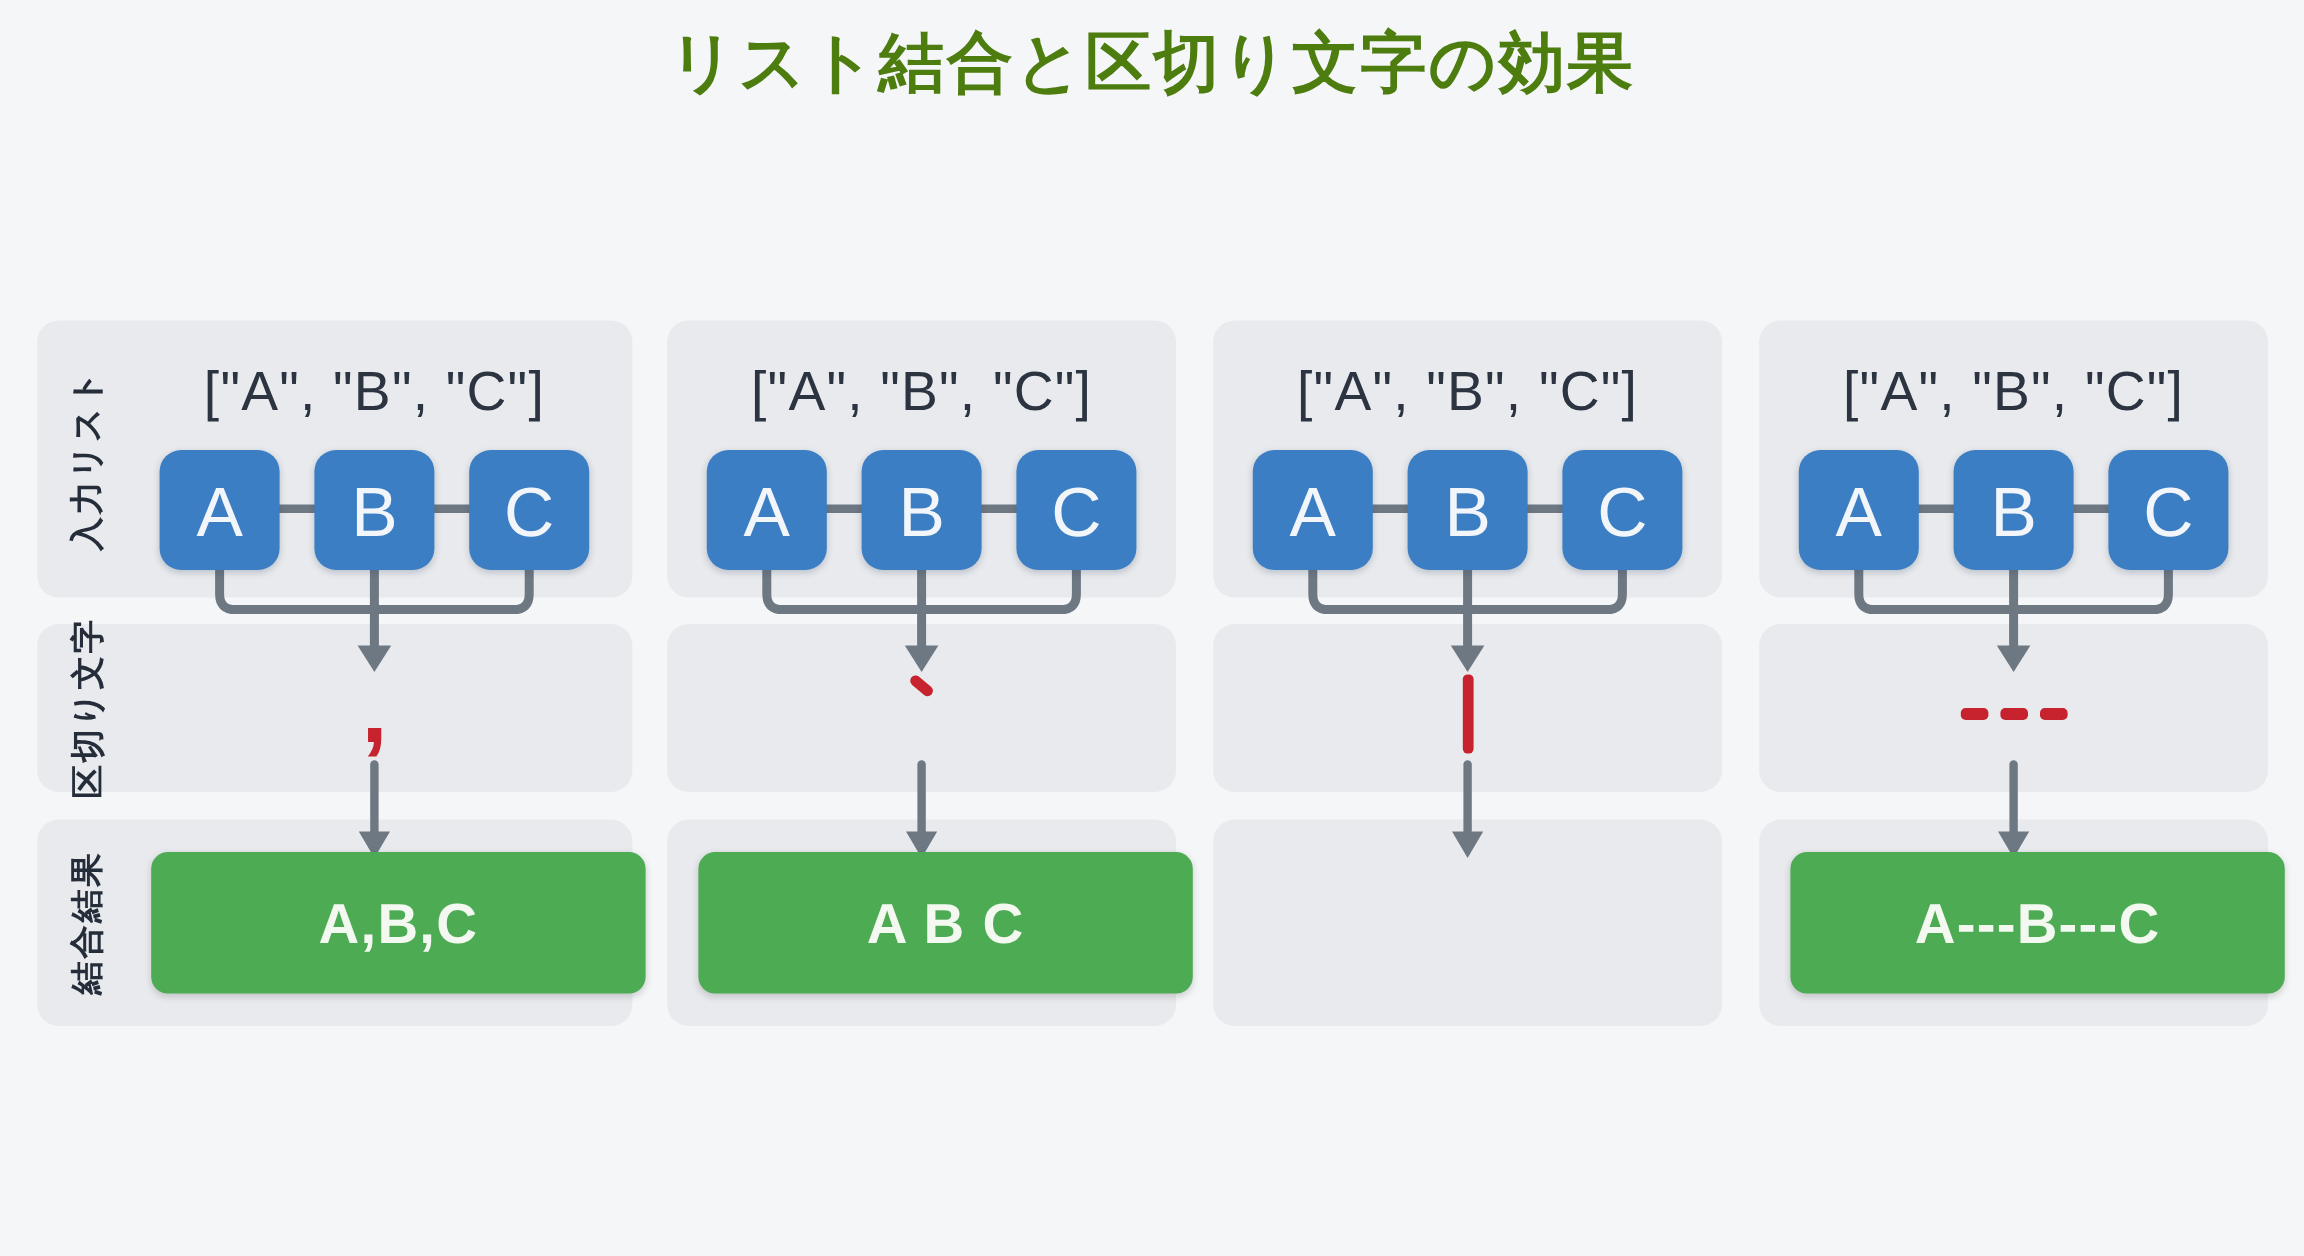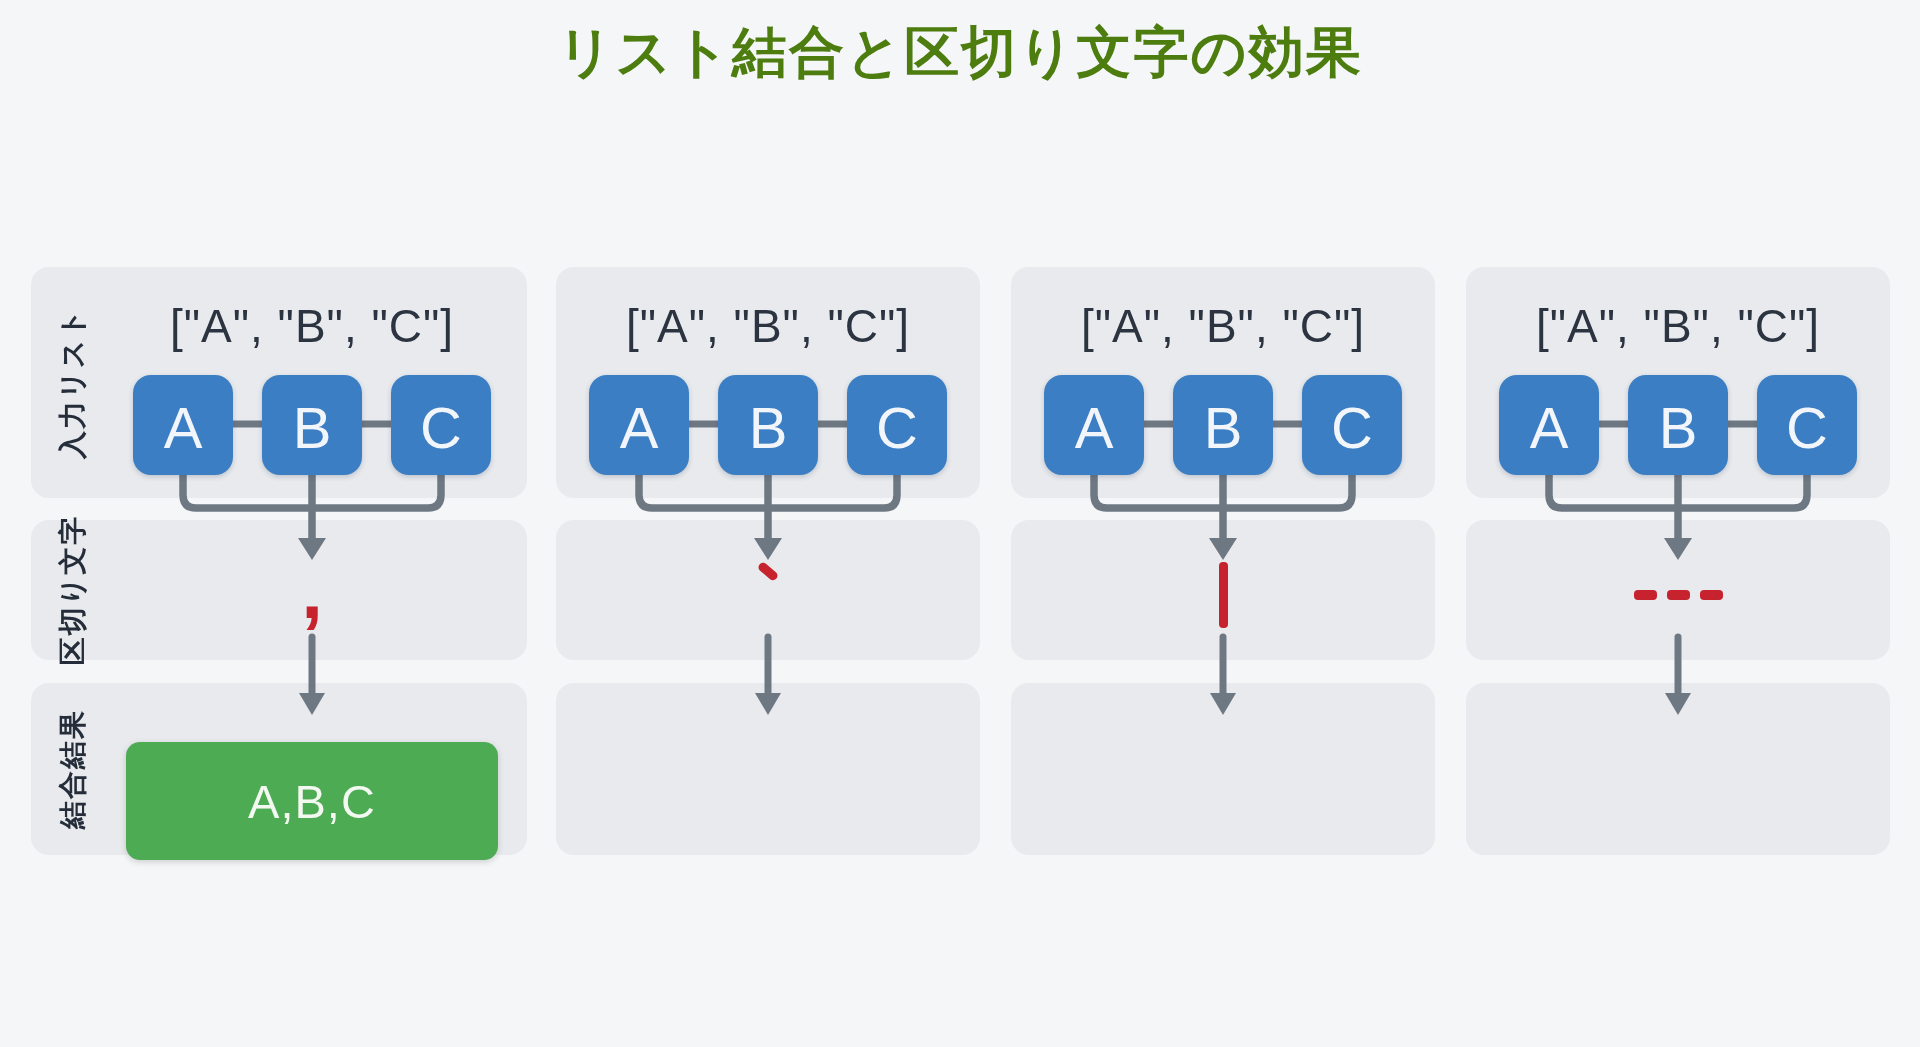--- a/index.html
+++ b/index.html
@@ -81,27 +81,26 @@
     background:#c7232e;border-radius:4px;
   }
   .sep-dashes{
     position:absolute;left:168px;top:590px;width:89px;height:10px;
     display:flex;gap:10px;
   }
   .dash{width:23px;height:10px;background:#c7232e;border-radius:4px;}
 
   
   .result{
-    position:absolute;left:26px;top:710px;width:372px;height:118px;
+    position:absolute;left:26px;top:710px;width:412px;height:118px;
     background:#4dab54;border-radius:14px;
     display:flex;align-items:center;justify-content:center;
     box-shadow:0 2px 6px rgba(0,0,0,.16);
-    color:#f3f8f0;font-size:47px;font-weight:400;letter-spacing:1px;
+    color:#f3f8f0;font-size:47px;font-weight:700;letter-spacing:1px;
     white-space:pre;
-    margin-top:32px;
   }
 </style>
 </head>
 <body>
 
 <div id="stage">
 
   <div class="title">リスト結合と区切り文字の効果</div>
 
   <div class="band r1 bc1"></div>
@@ -153,20 +152,21 @@
       <line x1="212" y1="63" x2="212" y2="130" stroke="#6e7883" stroke-width="7.5" stroke-linecap="round"></line>
       <polygon points="198,128 226,128 212,150" fill="#6e7883"></polygon>
       <line x1="212" y1="227" x2="212" y2="285" stroke="#6e7883" stroke-width="7" stroke-linecap="round"></line>
       <polygon points="199,283 225,283 212,305" fill="#6e7883"></polygon>
     </svg>
     <div class="json-label">["A", "B", "C"]</div>
     <div class="abox p1">A</div>
     <div class="abox p2">B</div>
     <div class="abox p3">C</div>
     <div class="sep-tick"></div>
+    <div class="result">A B C</div>
   </div>
 
   <div class="col colpos3">
     <svg class="flow" viewBox="0 0 424 320">
       <line x1="83" y1="14" x2="341" y2="14" stroke="#6e7883" stroke-width="7"></line>
       <path d="M83,63 V85 Q83,98 96,98 H212" fill="none" stroke="#6e7883" stroke-width="7.5" stroke-linecap="round"></path>
       <path d="M341,63 V85 Q341,98 328,98 H212" fill="none" stroke="#6e7883" stroke-width="7.5" stroke-linecap="round"></path>
       <line x1="212" y1="63" x2="212" y2="130" stroke="#6e7883" stroke-width="7.5" stroke-linecap="round"></line>
       <polygon points="198,128 226,128 212,150" fill="#6e7883"></polygon>
       <line x1="212" y1="227" x2="212" y2="285" stroke="#6e7883" stroke-width="7" stroke-linecap="round"></line>
@@ -191,15 +191,16 @@
     </svg>
     <div class="json-label">["A", "B", "C"]</div>
     <div class="abox p1">A</div>
     <div class="abox p2">B</div>
     <div class="abox p3">C</div>
     <div class="sep-dashes">
       <div class="dash"></div>
       <div class="dash"></div>
       <div class="dash"></div>
     </div>
+    <div class="result">A---B---C</div>
   </div>
 
 </div>
 
 </body></html>

